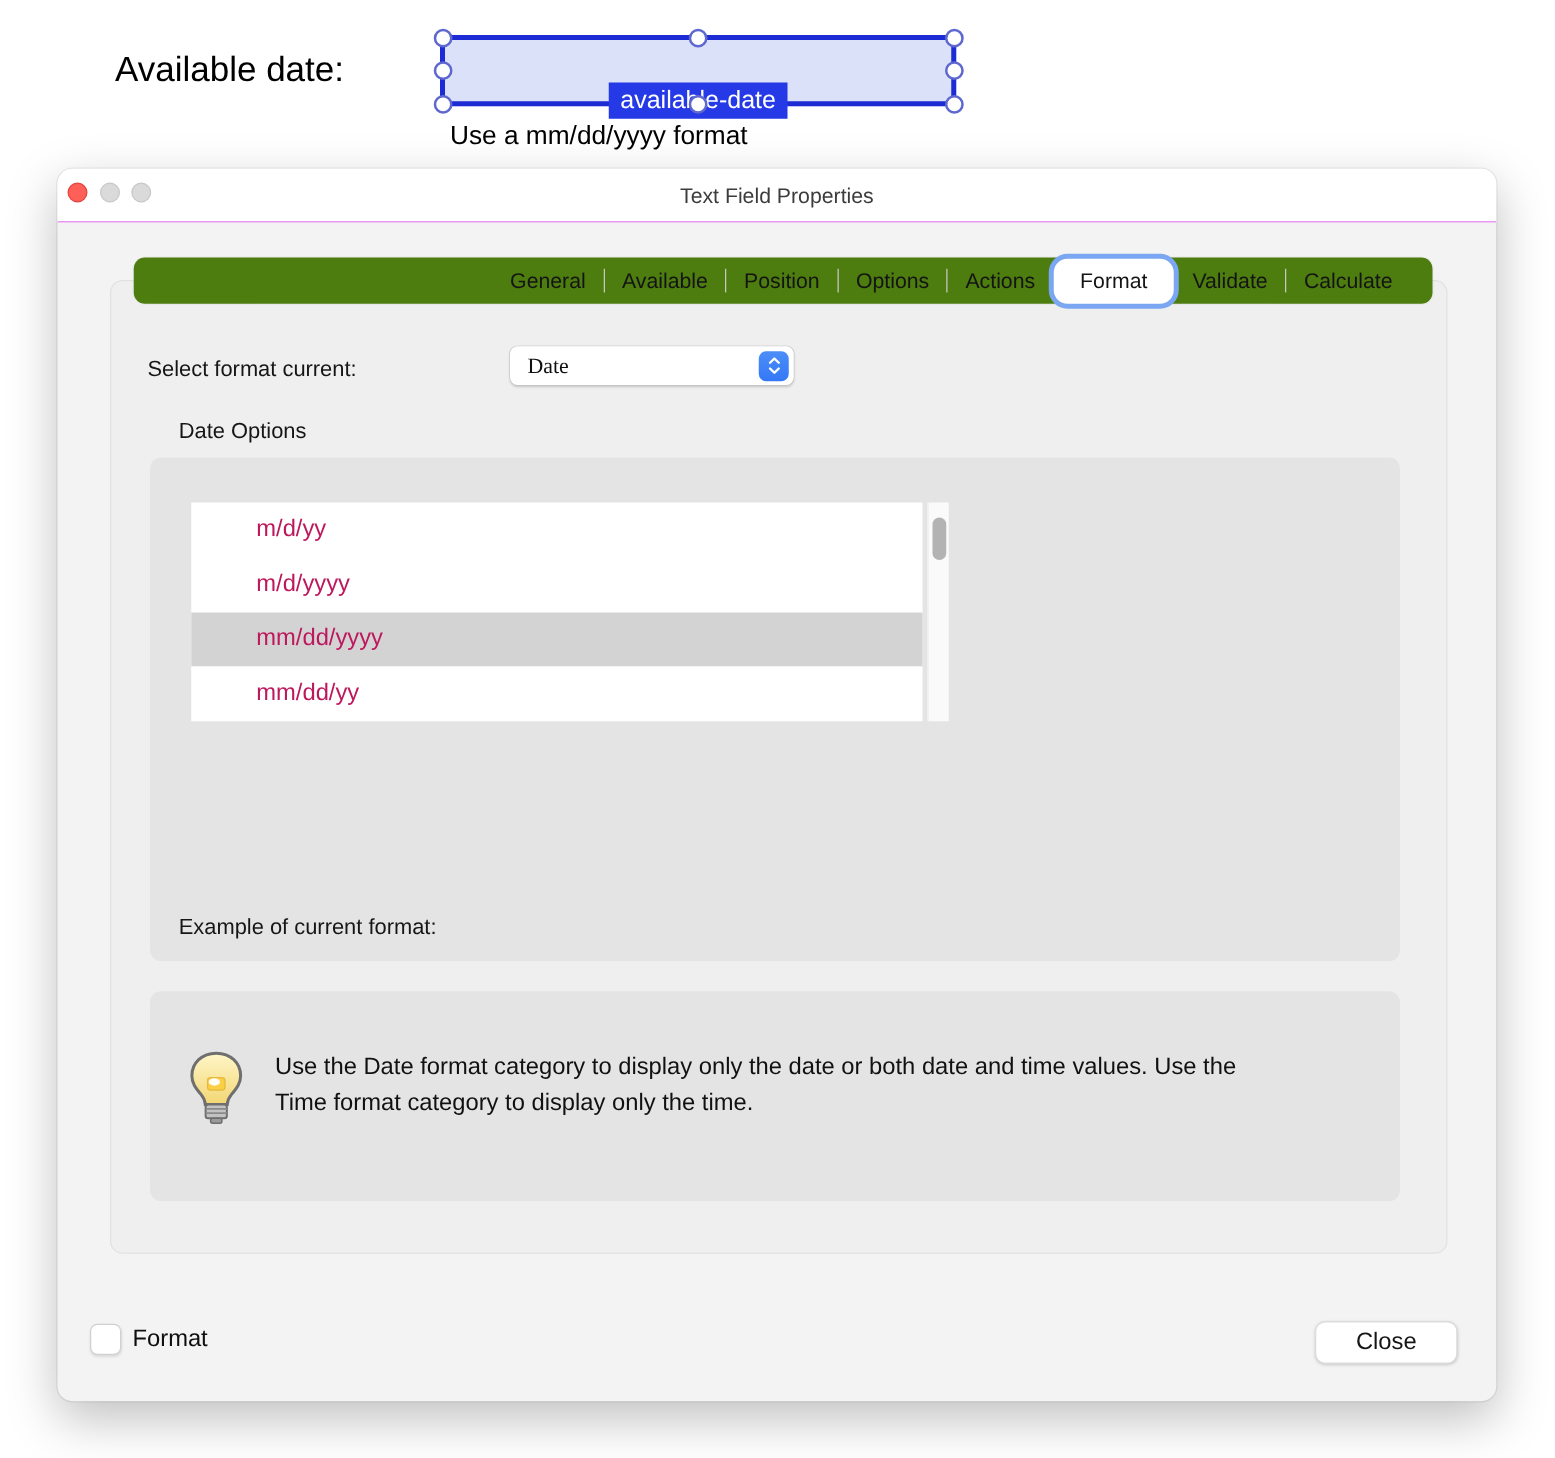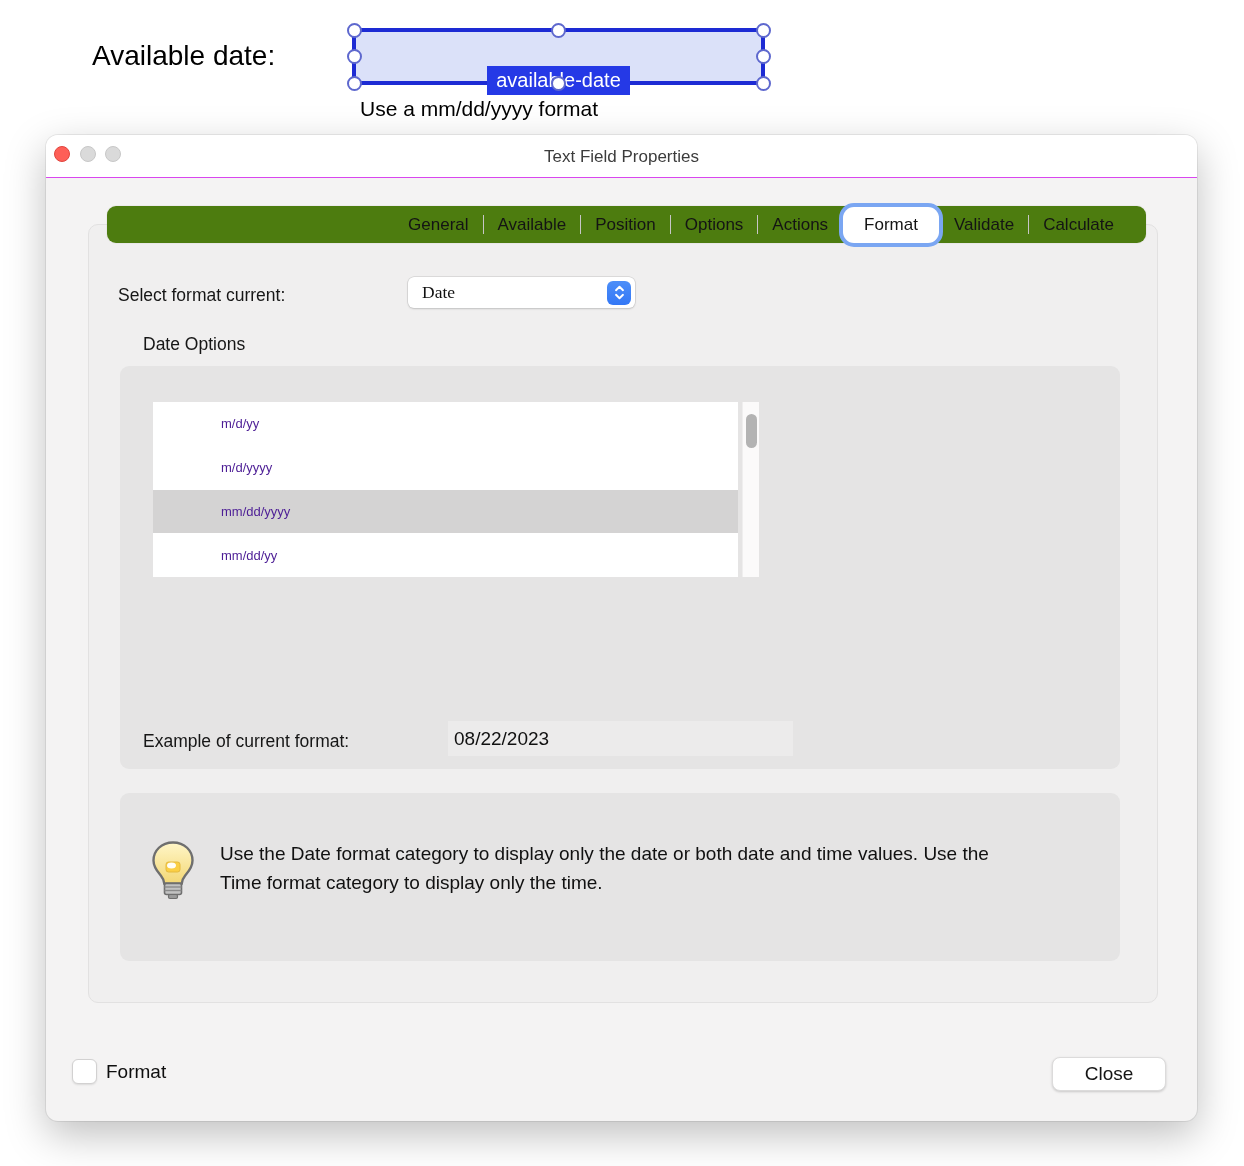--- a/index.html
+++ b/index.html
@@ -52,22 +52,22 @@
     border-radius:6px;box-shadow:0 0 0 .5px #C6C5C5, 0 1px 2px rgba(0,0,0,.18);
     display:flex;align-items:center;font-family:Liberation Serif, serif;}
   .dropdown-value{font-size:17.5px;color:#111;padding-left:14px;flex:1;}
   .dropdown-btn{width:24px;height:24px;margin-right:4px;border-radius:6px;
     background:linear-gradient(#4C8EF8,var(--dropdown_accent));
     display:flex;align-items:center;justify-content:center;}
 
   .options-box{position:absolute;left:74px;top:231px;width:1000px;height:403px;
     background:#E5E4E4;border-radius:9px;}
   .list{position:absolute;left:33px;top:36px;width:585px;height:175px;background:#fff;}
-  .list-row{height:43.75px;display:flex;align-items:center;padding-left:68px;
-    font-size:13px;color:#4c1d95;}
+  .list-row{height:43.75px;display:flex;align-items:center;padding-left:52px;
+    font-size:19px;color:#be185d;}
   .list-row.selected{background:var(--selected_row);}
   .scrollbar{position:absolute;left:622px;top:36px;width:17px;height:175px;background:#FBFAFA;
     border-left:1px solid #EFEEEE;}
   .thumb{position:absolute;left:3px;top:12px;width:11px;height:34px;border-radius:5.5px;background:#B3B3B3;}
   .example-value{position:absolute;left:328px;top:355px;width:345px;height:35px;
     background:#ECEBEB;display:flex;align-items:center;padding-left:6px;
     font-size:19px;color:#111;}
 
   .tip-box{position:absolute;left:74px;top:658px;width:1000px;height:168px;
     background:#E5E4E4;border-radius:9px;}
@@ -151,21 +151,20 @@
       <div class="list">
         <div class="list-row">m/d/yy</div>
         <div class="list-row">m/d/yyyy</div>
         <div class="list-row selected">mm/dd/yyyy</div>
         <div class="list-row">mm/dd/yy</div>
       </div>
       <div class="scrollbar">
         <div class="thumb"></div>
       </div>
       <div class="label" style="left:23px;top:365px">Example of current format:</div>
-      <div class="example-value">08/22/2023</div>
     </div>
 
     <div class="tip-box">
       <span class="bulb">
         <svg width="46" height="60" viewBox="0 0 46 60">
           <defs>
             <linearGradient id="bg1" x1="0" y1="0" x2="0" y2="1">
               <stop offset="0" stop-color="#FFF6C8"></stop>
               <stop offset="1" stop-color="#F3D774"></stop>
             </linearGradient>

